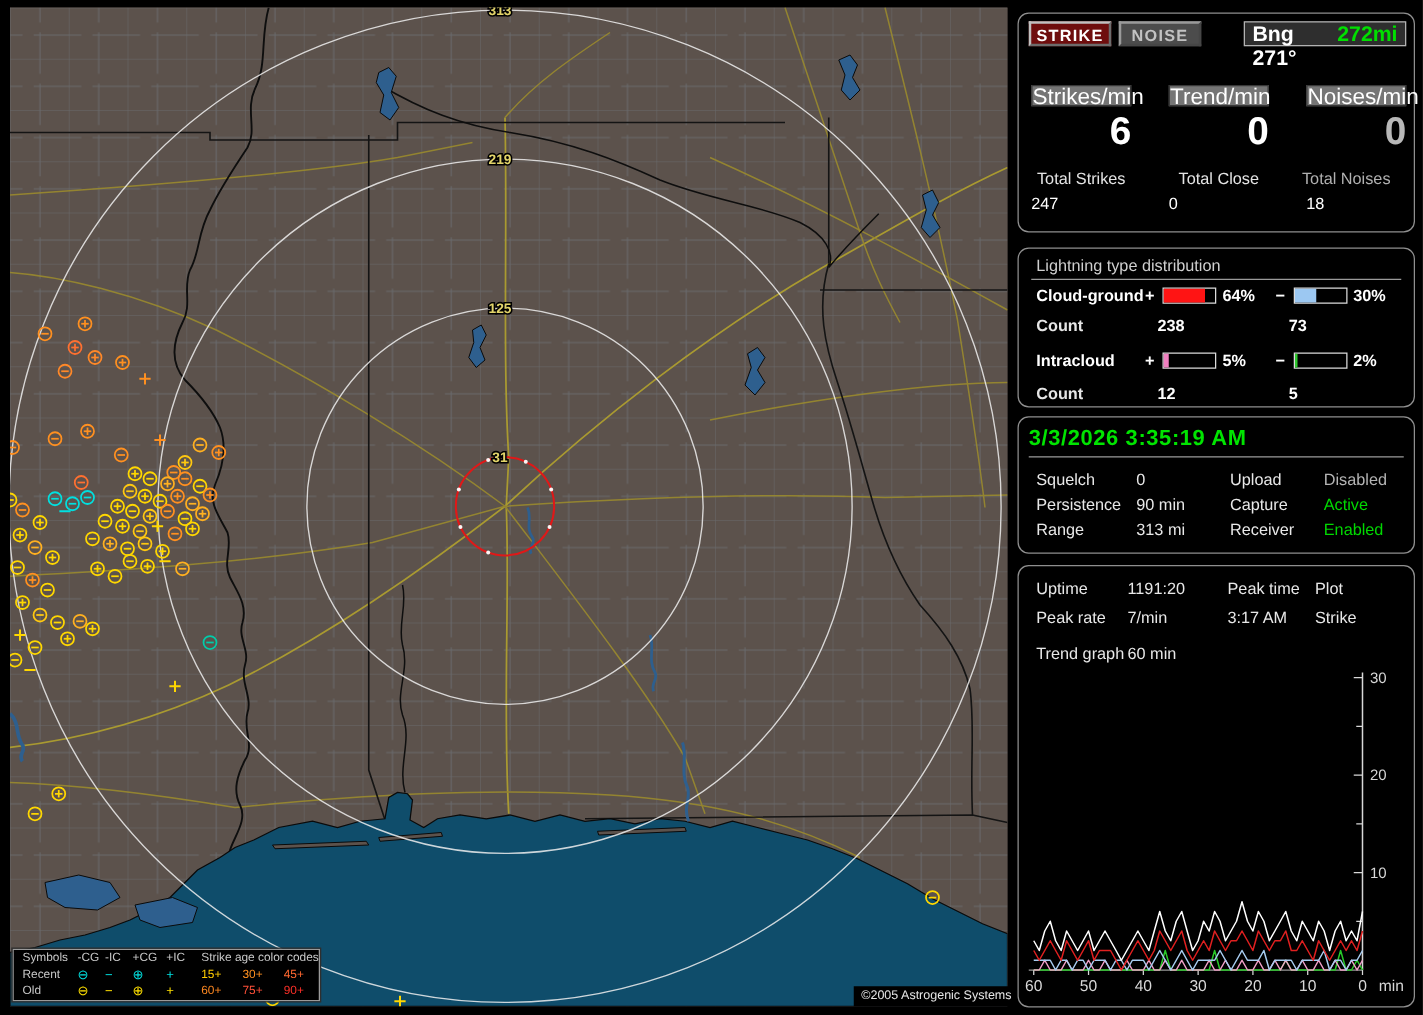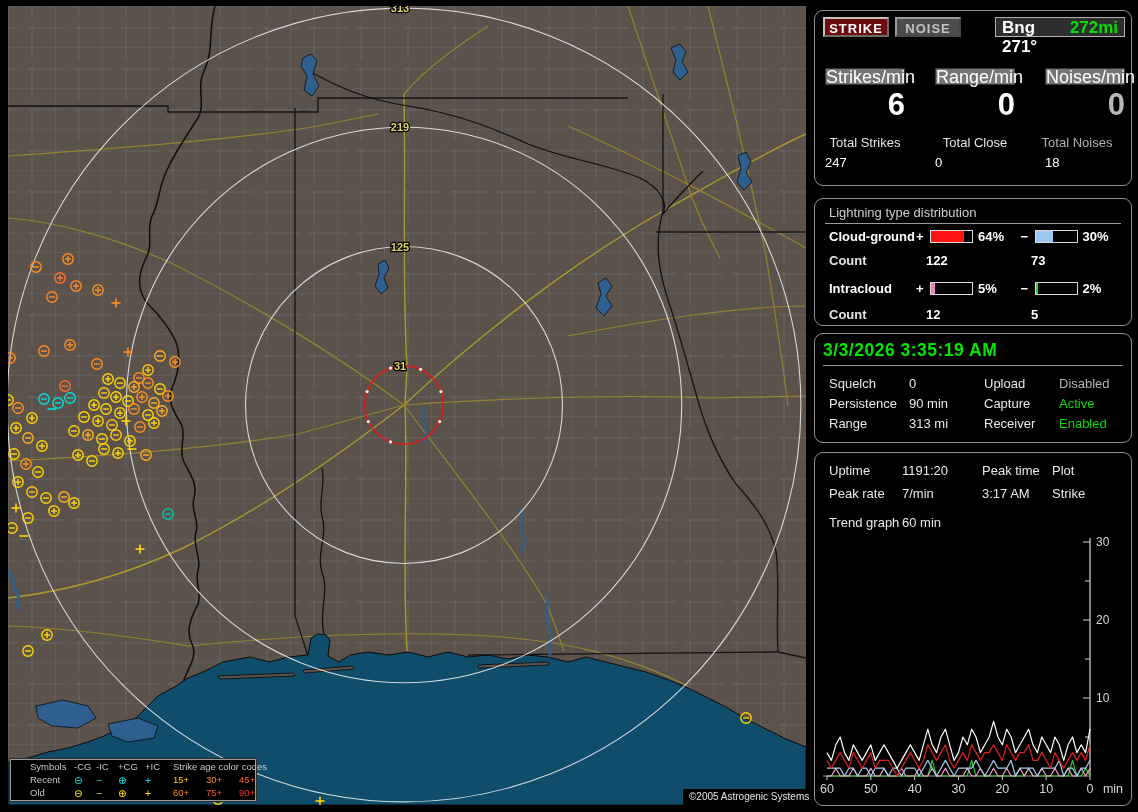--- a/index.html
+++ b/index.html
@@ -5,21 +5,21 @@
   html,body{margin:0;padding:0;background:#000;}
   body{width:1138px;height:812px;position:relative;overflow:hidden;
        font-family:"Liberation Sans","DejaVu Sans",sans-serif;}
   
   #map-wrap{position:absolute;left:8px;top:6px;width:798px;height:799px;background:#5c524c;}
   #map-svg{position:absolute;left:0;top:0;}
   #legend{position:absolute;left:2px;top:753px;width:246px;height:42px;background:#000;
           border:1px solid #9a9a9a;outline:1px solid #2f2f2f;box-sizing:border-box;
           font-size:9.5px;color:#c8c8c8;display:grid;
           grid-template-columns:44px 22px 22px 27px 22px 6px 33px 33px 31px;
-          grid-auto-rows:13px;align-items:center;padding-left:19px;}
+          grid-auto-rows:13px;align-items:center;padding-left:7px;}
   #legend .hdr{color:#c8c8c8;}
   #legend .age-hdr{grid-column:7/10;}
   #legend .sym{font-size:10.5px;line-height:10px;}
   #copyright{position:absolute;left:675px;top:783px;background:#000;color:#e6e6e6;
              font-size:10px;padding:2px 18px 3px 6px;white-space:nowrap;}
   
   .panel{position:absolute;left:814px;width:318px;background:#000;border:1px solid #8f8f8f;
          border-radius:9px;box-sizing:border-box;color:#e8e8e8;font-size:13px;}
   #p1{top:10px;height:176px;} #p2{top:198px;height:128px;}
   #p3{top:333px;height:110px;} #p4{top:452px;height:354px;}
@@ -538,21 +538,21 @@
 
 <div class="panel" id="p1">
   <div class="mode-btn" id="btn-strike">STRIKE</div>
   <div class="mode-btn" id="btn-noise">NOISE</div>
   <div id="bng-box">
     <span class="bng-txt">Bng 271°</span>
     <span class="bng-mi">272mi</span>
   </div>
 
   <div class="rate-hdr" style="left:10px">Strikes/min</div>
-  <div class="rate-hdr" style="left:120px">Range/min</div>
+  <div class="rate-hdr" style="left:120px">Trend/min</div>
   <div class="rate-hdr" style="left:230px">Noises/min</div>
 
   <div class="rate-val" style="left:10px">6</div>
   <div class="rate-val" style="left:120px">0</div>
   <div class="rate-val dim" style="left:230px">0</div>
 
   <div class="tot-lbl" style="left:0px">Total Strikes</div>
   <div class="tot-lbl" style="left:110px">Total Close</div>
   <div class="tot-lbl dim" style="left:212px">Total Noises</div>
 
@@ -573,21 +573,21 @@
       </span>
     <span class="pc">64%</span>
     <span class="sg">−</span>
     <span class="bar">
         <div id="bar-0n" style="width: 42%; background: rgb(156, 200, 242);"></div>
       </span>
     <span class="pc">30%</span>
   </div>
   <div class="cnt-row" style="top:54px">
     <span>Count</span>
-    <span class="c1">122</span>
+    <span class="c1">238</span>
     <span class="c2">73</span>
   </div>
 
   <div class="dist-row" style="top:82px">
     <span class="nm">Intracloud</span>
     <span class="sg">+</span>
     <span class="bar">
         <div id="bar-1p" style="width: 9%; background: rgb(240, 128, 192);"></div>
       </span>
     <span class="pc">5%</span>

